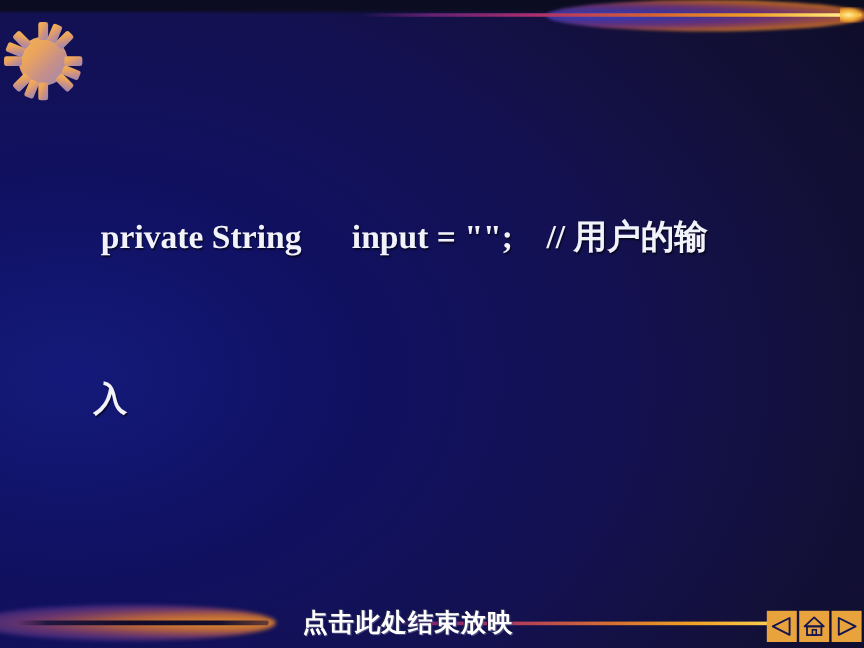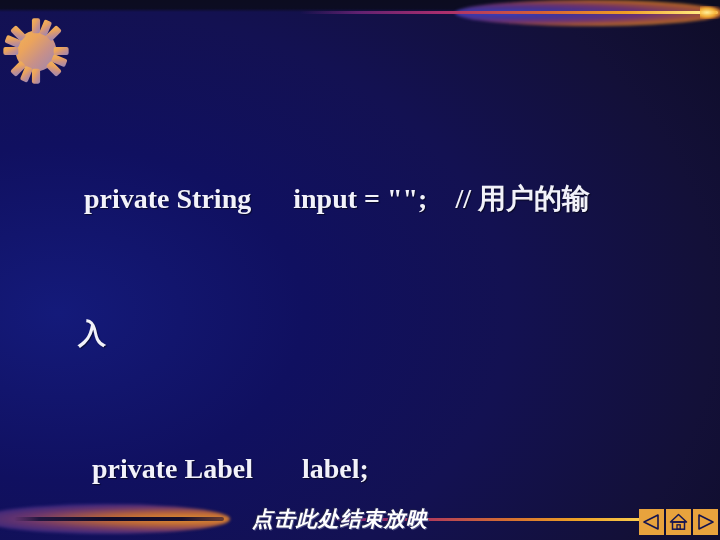--- a/index.html
+++ b/index.html
@@ -152,21 +152,20 @@
   .r1 { padding-left: 84px; }
   .r1b { padding-left: 78px; }
   .r2 { padding-left: 92px; }
 
   
   .endshow {
     position: absolute;
     left: 252px; top: 505px;
     font-family: "DejaVu Sans", "Liberation Sans", sans-serif;
     font-weight: bold;
-    font-style: italic;
     font-size: 21px;
     color: #ffffff;
     letter-spacing: 1px;
     text-shadow: 1px 1px 0 #4a4a80, -1px -1px 0 #20204a;
     cursor: pointer;
   }
 </style>
 </head>
 <body>
 
@@ -201,21 +200,20 @@
         <rect x="44" y="76" width="12" height="22" rx="3" transform="rotate(22.5 50 50)"></rect>
         <rect x="2" y="44" width="22" height="12" rx="3" transform="rotate(22.5 50 50)"></rect>
         <rect x="76" y="44" width="22" height="12" rx="3" transform="rotate(22.5 50 50)"></rect>
       </g>
     </g>
   </svg>
 
   <div class="code">
     <span class="row r1">private String      input = "";    // 用户的输</span>
     <span class="row r1b">入</span>
-    <span class="row r2">private Label       label;</span>
     
     
     
     
     
   </div>
 
   <div class="bot-comet-glow"></div>
   <div class="bot-comet-core"></div>
   <div class="bot-line"></div>

